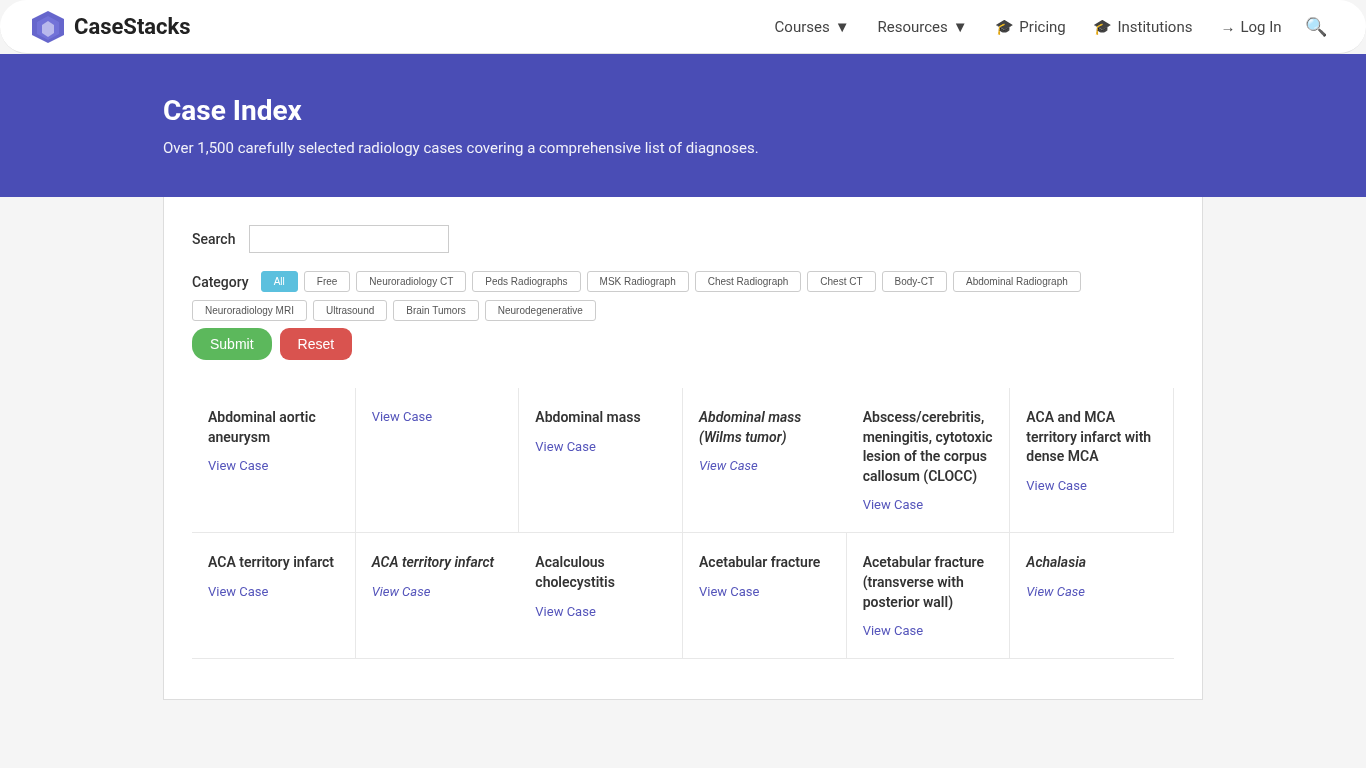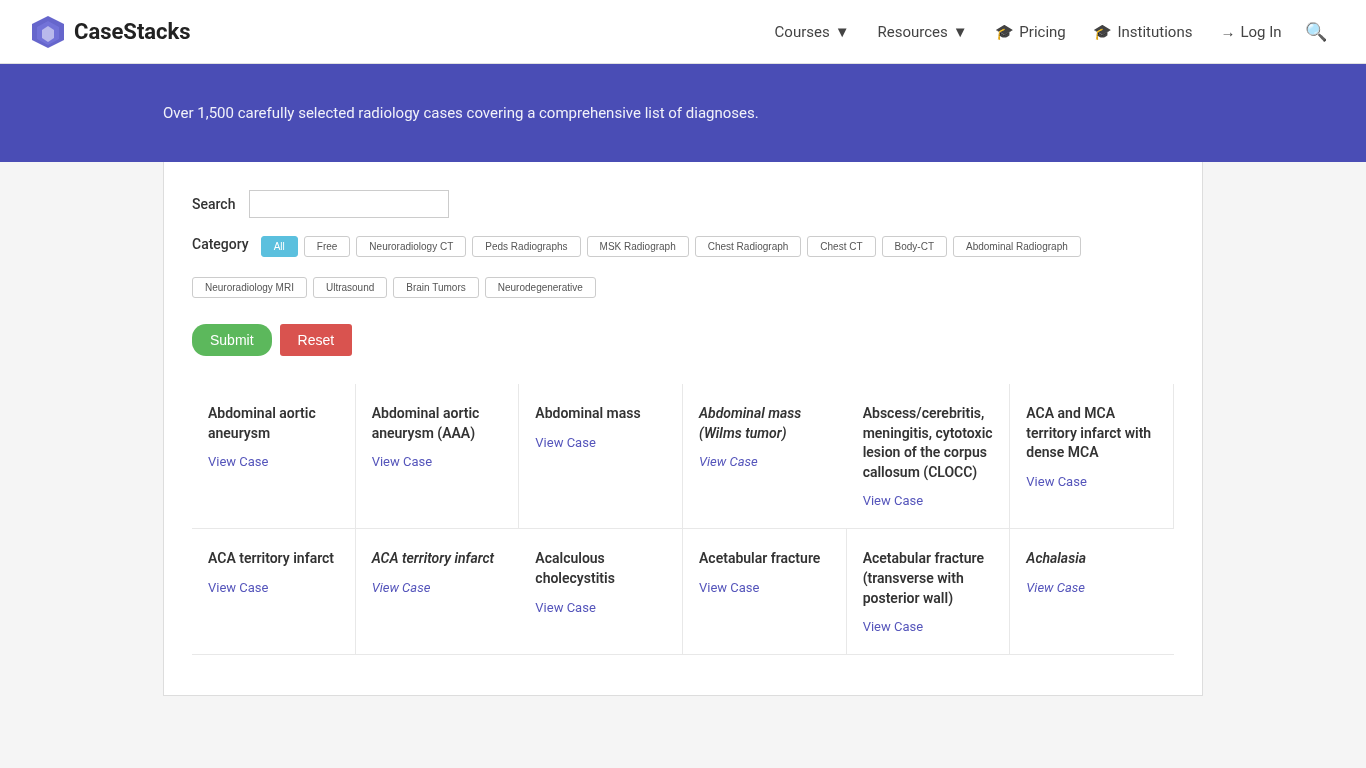--- a/index.html
+++ b/index.html
@@ -2,26 +2,27 @@
 <html><head>
   <meta charset="utf-8">
   <style>
     * { box-sizing: border-box; margin: 0; padding: 0; }
     body { font-family: -apple-system, BlinkMacSystemFont, 'Segoe UI', Roboto, Arial, sans-serif; font-size: 14px; color: #333; background: #f5f5f5; }
 
     
     .navbar {
       background: #fff;
       border-bottom: 1px solid #e0e0e0;
-      height: 64px;
+      height: 54px;
       display: flex;
       align-items: center;
       padding: 0 30px;
       position: relative;
       z-index: 100;
+      border-radius: 31px;
     }
     .navbar-brand {
       display: flex;
       align-items: center;
       gap: 8px;
       text-decoration: none;
       color: #222;
       font-size: 22px;
       font-weight: 700;
       margin-right: auto;
@@ -104,23 +105,23 @@
       border: 1px solid #ccc;
       padding: 5px 10px;
       font-size: 14px;
       width: 200px;
       outline: none;
     }
 
     .category-row {
       display: flex;
       flex-wrap: wrap;
-      align-items: flex-start;
-      gap: 20px 6px;
-      margin-bottom: 26px;
+      align-items: center;
+      gap: 8px 6px;
+      margin-bottom: 7px;
     }
     .category-label {
       font-size: 14px;
       font-weight: 500;
       color: #333;
       margin-right: 6px;
     }
     .cat-btn {
       border: 1px solid #ccc;
       background: #fff;
@@ -150,21 +151,21 @@
       cursor: pointer;
       border-radius: 14px;
     }
     .btn-reset {
       background: #d9534f;
       border: none;
       color: #fff;
       padding: 8px 18px;
       font-size: 14px;
       cursor: pointer;
-      border-radius: 3px;
+      border-radius: 9px;
     }
 
     
     .cases-grid {
       display: grid;
       grid-template-columns: repeat(6, 1fr);
       gap: 0;
     }
     .case-cell {
       padding: 20px 16px;
@@ -230,20 +231,21 @@
       </a>
     </li>
     <li>
       <button class="search-icon-btn">🔍</button>
     </li>
   </ul>
 </nav>
 
 <div class="hero">
   <div class="hero-inner">
+    <h1>Case Index</h1>
     <p>Over 1,500 carefully selected radiology cases covering a comprehensive list of diagnoses.</p>
   </div>
 </div>
 
 <div class="main-container">
   <div class="content-box">
 
     <div class="search-row">
       <span class="search-label">Search</span>
       <input class="search-input" type="text" style="">
@@ -272,21 +274,20 @@
     </div>
 
     <div class="cases-grid">
 
       <div class="case-cell">
         <div class="case-title">Abdominal aortic aneurysm</div>
         <a href="#" class="view-case-link">View Case</a>
       </div>
 
       <div class="case-cell">
-        <div class="case-title">Abdominal aortic aneurysm (AAA)</div>
         <a href="#" class="view-case-link">View Case</a>
       </div>
 
       <div class="case-cell">
         <div class="case-title">Abdominal mass</div>
         <a href="#" class="view-case-link">View Case</a>
       </div>
 
       <div class="case-cell">
         <div class="case-title">Abdominal mass (Wilms tumor)</div>

